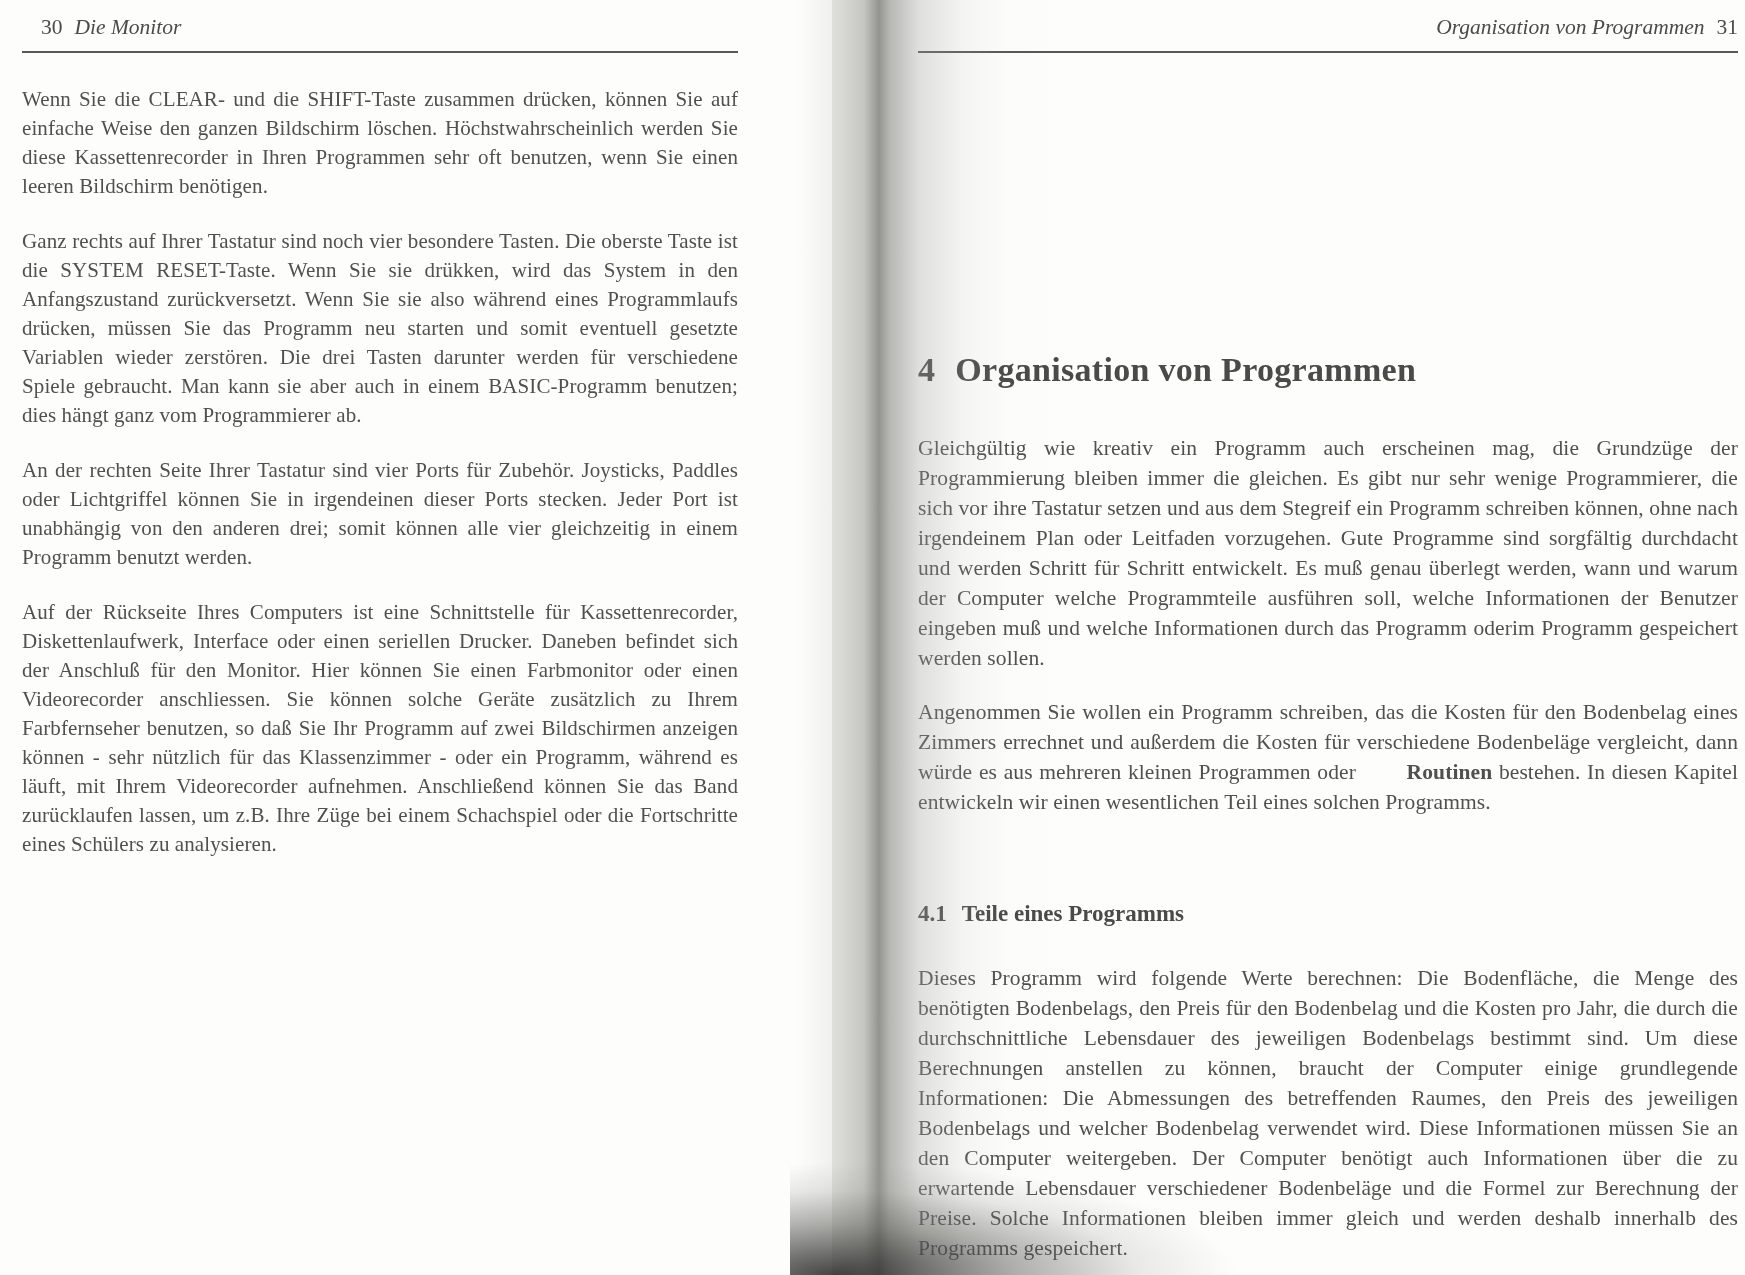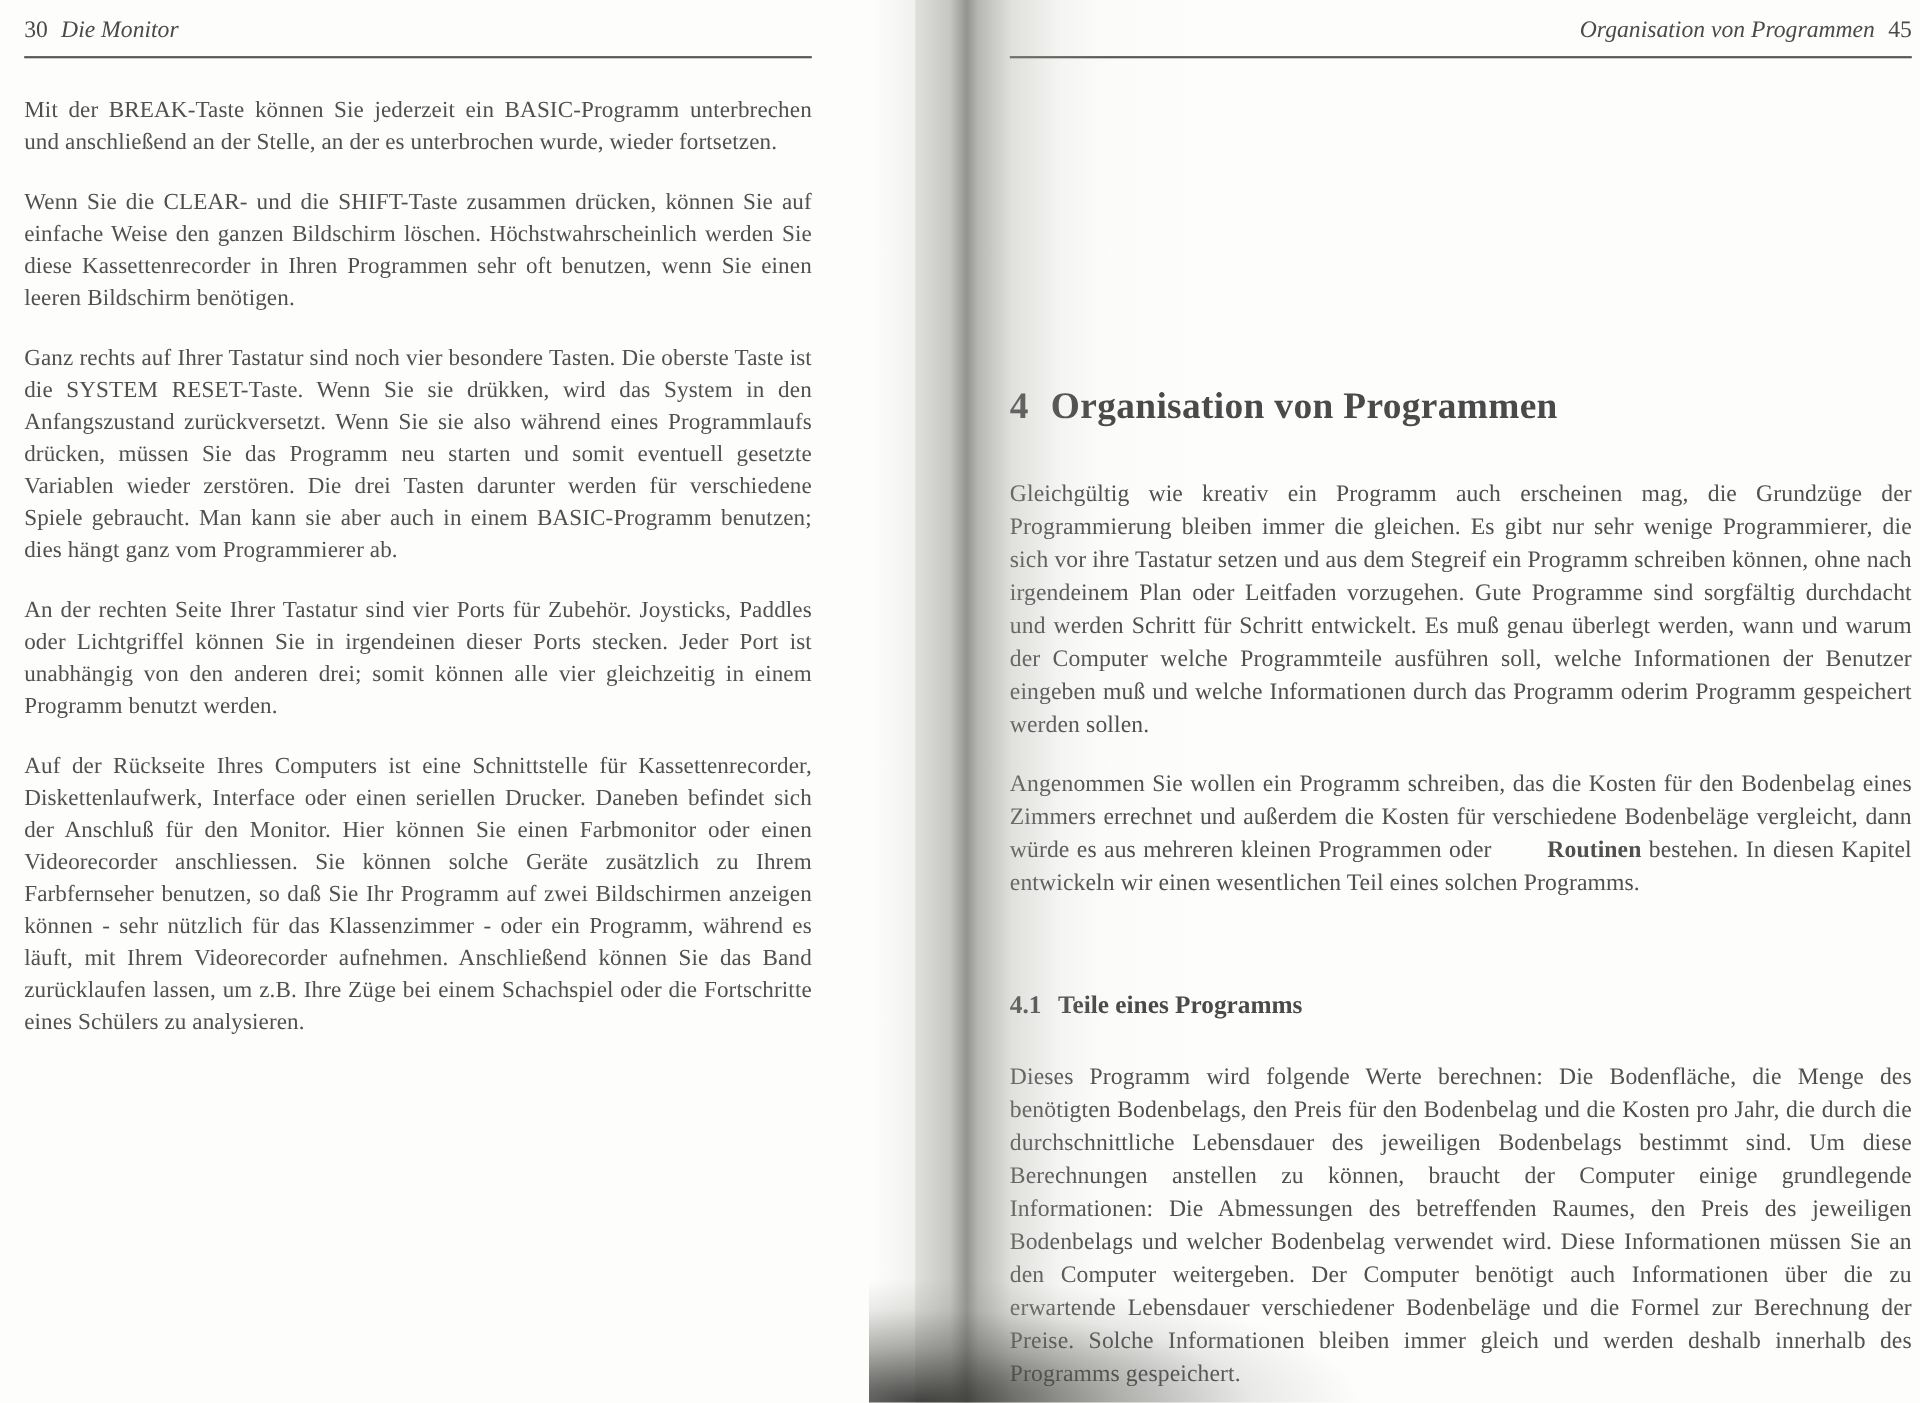--- a/index.html
+++ b/index.html
@@ -44,21 +44,21 @@
       rgba(160,160,156,0.00) 85%);
   }
 
   
   .col { position: absolute; top: 14px; }
   .col-left  { left: 22px; width: 716px; }
   .col-right { left: 86px; width: 820px; }   
 
   .page-header {
     display: flex; align-items: baseline; gap: 12px;
-    font-size: 21.5px; line-height: 27px; color: #4a4a4a;
+    font-size: 21.5px; line-height: 27px; color: #4a4a4a; margin-left: 19px;
   }
   .page-header.right-align { justify-content: flex-end; }
   .running-title { font-style: italic; }
   .page-number { font-style: normal; }
   .header-rule {
     border: none; border-top: 2.5px solid #585856;
     margin: 10px 0 0 0; height: 0; width: 100%;
   }
 
   p.body-text {
@@ -97,39 +97,38 @@
 
 <div class="page page-left">
   <div class="col col-left">
 
     <div class="page-header">
       <span class="page-number">30</span>
       <span class="running-title">Die Monitor</span>
     </div>
     <hr class="header-rule">
 
-    <p class="body-text">Mit der BREAK-Taste können Sie jederzeit ein BASIC-Programm unterbrechen und anschließend an der Stelle, an der es unterbrochen wurde, wieder fortsetzen.</p>
 
     <p class="body-text">Wenn Sie die CLEAR- und die SHIFT-Taste zusammen drücken, können Sie auf einfache Weise den ganzen Bildschirm löschen. Höchstwahrscheinlich werden Sie diese Kassettenrecorder in Ihren Programmen sehr oft benutzen, wenn Sie einen leeren Bildschirm benötigen.</p>
 
     <p class="body-text">Ganz rechts auf Ihrer Tastatur sind noch vier besondere Tasten. Die oberste Taste ist die SYSTEM RESET-Taste. Wenn Sie sie drükken, wird das System in den Anfangszustand zurückversetzt. Wenn Sie sie also während eines Programmlaufs drücken, müssen Sie das Programm neu starten und somit eventuell gesetzte Variablen wieder zerstören. Die drei Tasten darunter werden für verschiedene Spiele gebraucht. Man kann sie aber auch in einem BASIC-Programm benutzen; dies hängt ganz vom Programmierer ab.</p>
 
     <p class="body-text">An der rechten Seite Ihrer Tastatur sind vier Ports für Zubehör. Joysticks, Paddles oder Lichtgriffel können Sie in irgendeinen dieser Ports stecken. Jeder Port ist unabhängig von den anderen drei; somit können alle vier gleichzeitig in einem Programm benutzt werden.</p>
 
     <p class="body-text">Auf der Rückseite Ihres Computers ist eine Schnittstelle für Kassettenrecorder, Diskettenlaufwerk, Interface oder einen seriellen Drucker. Daneben befindet sich der Anschluß für den Monitor. Hier können Sie einen Farbmonitor oder einen Videorecorder anschliessen. Sie können solche Geräte zusätzlich zu Ihrem Farbfernseher benutzen, so daß Sie Ihr Programm auf zwei Bildschirmen anzeigen können - sehr nützlich für das Klassenzimmer - oder ein Programm, während es läuft, mit Ihrem Videorecorder aufnehmen. Anschließend können Sie das Band zurücklaufen lassen, um z.B. Ihre Züge bei einem Schachspiel oder die Fortschritte eines Schülers zu analysieren.</p>
 
   </div>
 </div>
 
 <div class="page page-right">
   <div class="col col-right">
 
     <div class="page-header right-align">
       <span class="running-title">Organisation von Programmen</span>
-      <span class="page-number">45</span>
+      <span class="page-number">31</span>
     </div>
     <hr class="header-rule">
 
     <h1 class="chapter-heading">
       <span class="num">4</span>
       <span>Organisation von Programmen</span>
     </h1>
 
     <p class="body-text">Gleichgültig wie kreativ ein Programm auch erscheinen mag, die Grundzüge der Programmierung bleiben immer die gleichen. Es gibt nur sehr wenige Programmierer, die sich vor ihre Tastatur setzen und aus dem Stegreif ein Programm schreiben können, ohne nach irgendeinem Plan oder Leitfaden vorzugehen. Gute Programme sind sorgfältig durchdacht und werden Schritt für Schritt entwickelt. Es muß genau überlegt werden, wann und warum der Computer welche Programmteile ausführen soll, welche Informationen der Benutzer eingeben muß und welche Informationen durch das Programm oderim Programm gespeichert werden sollen.</p>
 

